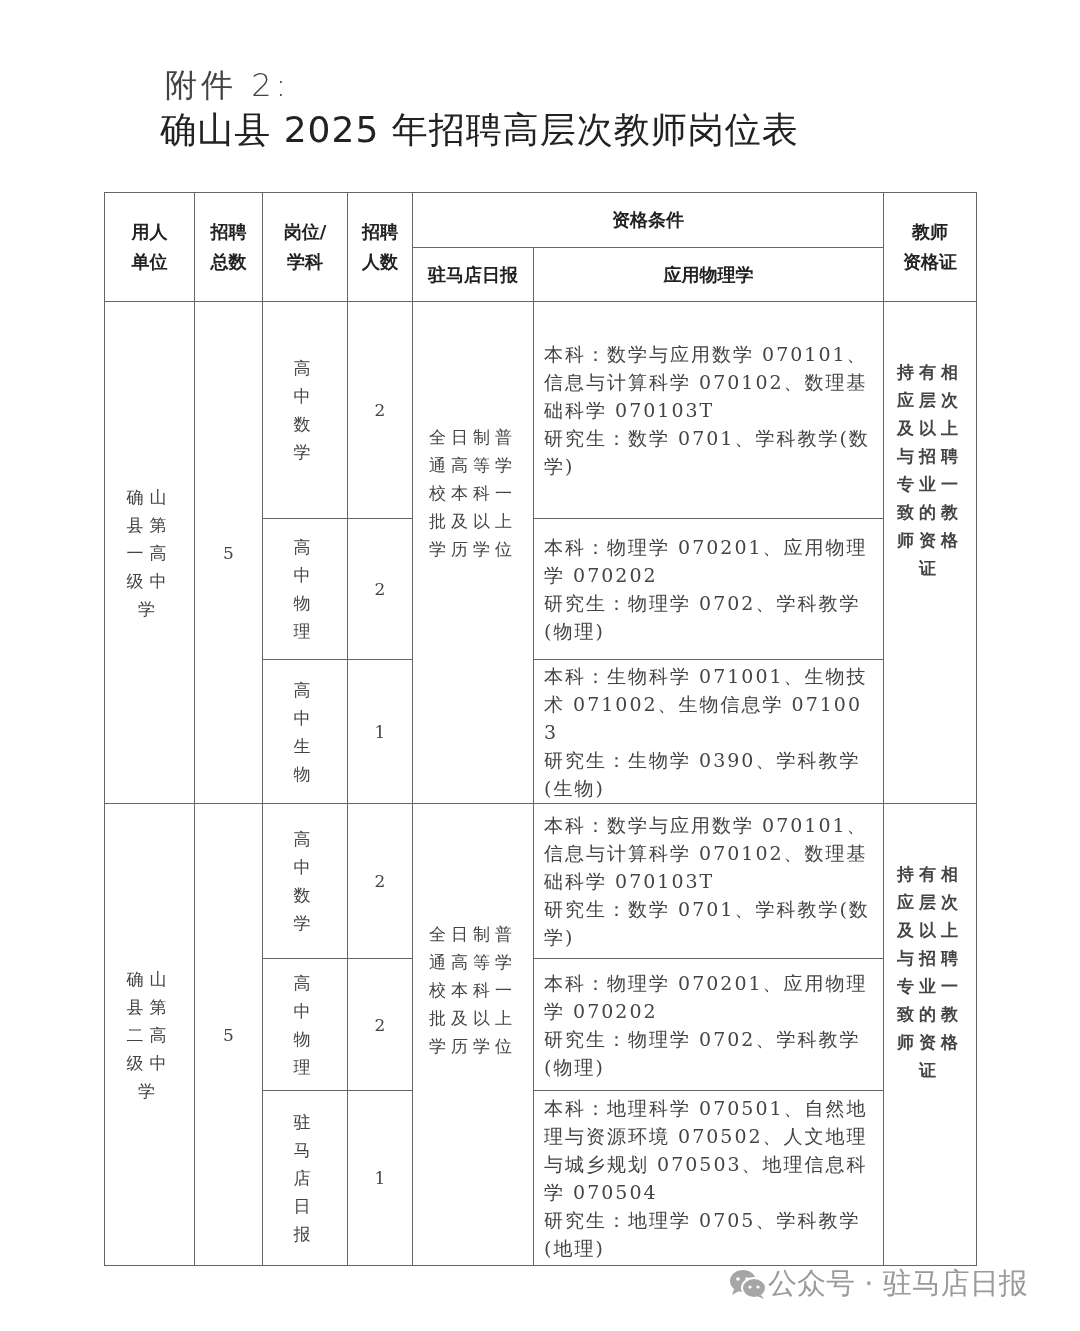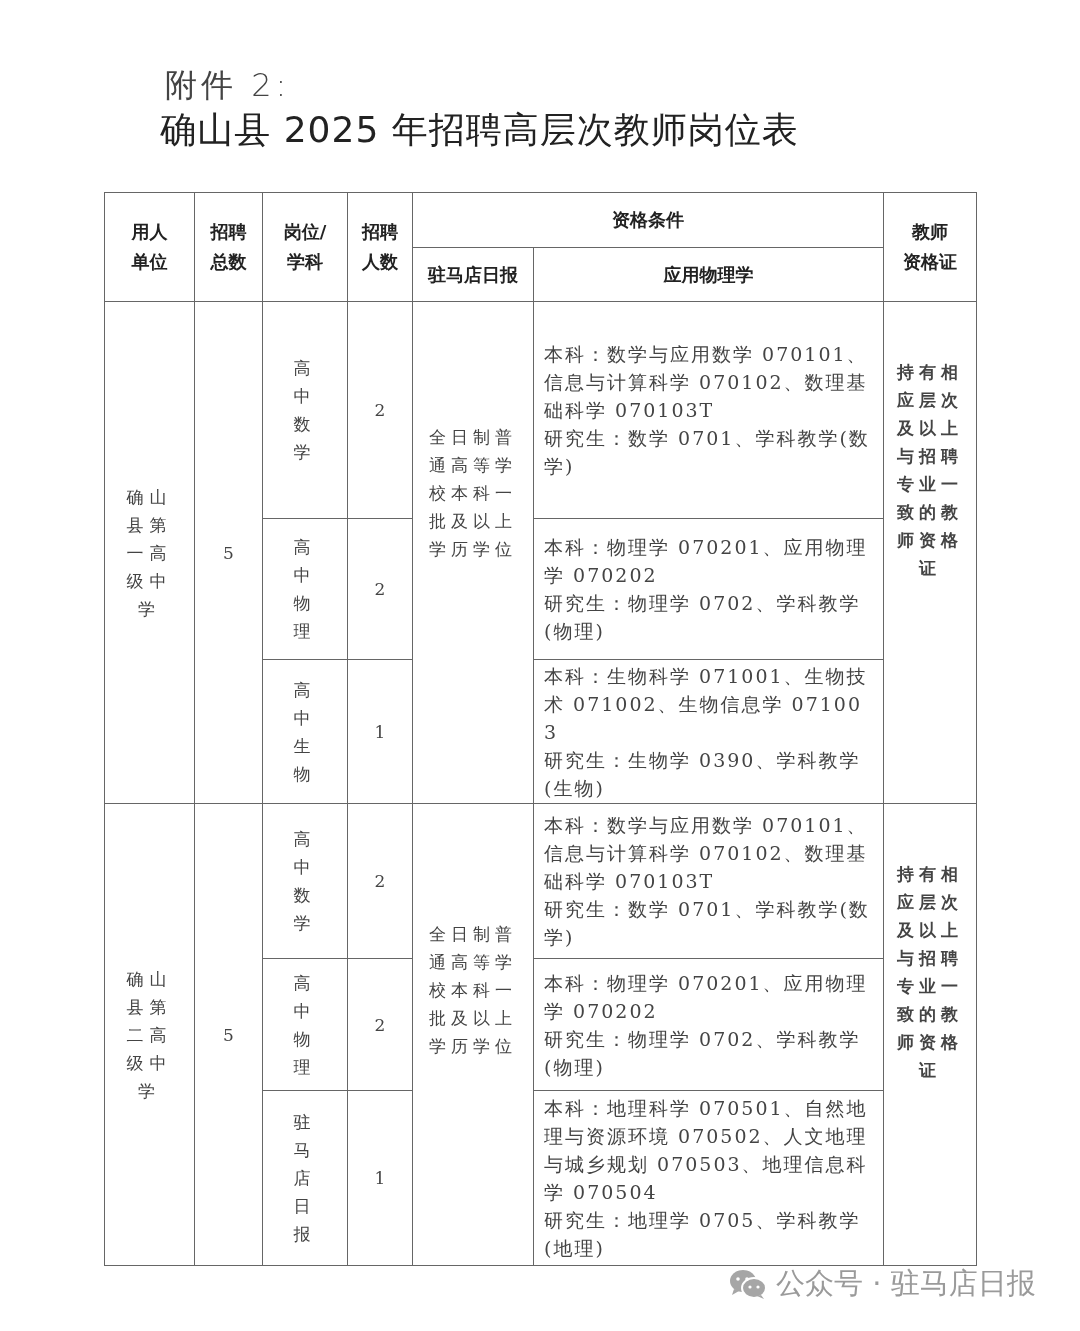--- a/index.html
+++ b/index.html
@@ -16,21 +16,21 @@
   th { font-family: "DejaVu Sans", "Liberation Sans", sans-serif; font-size: 18px;
        font-weight: bold; color: #222; line-height: 30px; }
   td { font-size: 17px; color: #444; line-height: 28px; }
   .vtxt { display: inline-block; letter-spacing: 6px; }
   .major { text-align: left; padding: 0 8px 0 10px; font-size: 19px; line-height: 28px;
            letter-spacing: 2px; word-break: break-all; }
   .edu { letter-spacing: 5px; padding: 0 12px; }
   .cert { letter-spacing: 5px; padding: 0 10px; vertical-align: top; font-weight: bold; }
   .cert-inner { padding-top: 56px; }
   .watermark { position: absolute; left: 728px; top: 1264px; font-size: 29px; color: #9a9a9a;
-               font-family: "DejaVu Sans", sans-serif; display: flex; align-items: center; gap: 8px; }
+               font-family: "DejaVu Sans", sans-serif; display: flex; align-items: center; }
   .wm-icon { width: 40px; height: 32px; position: relative; }
 </style>
 </head>
 <body>
 
 <div class="attach">附件 2:</div>
 <div class="title">确山县 2025 年招聘高层次教师岗位表</div>
 
 <table>
   <colgroup>

